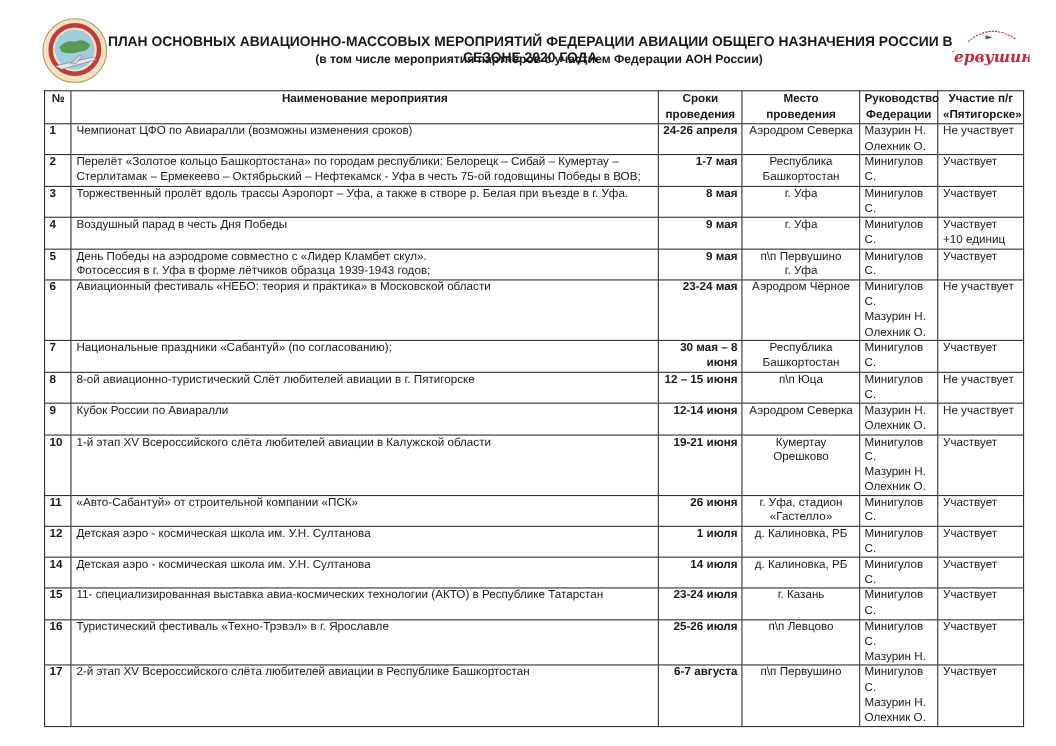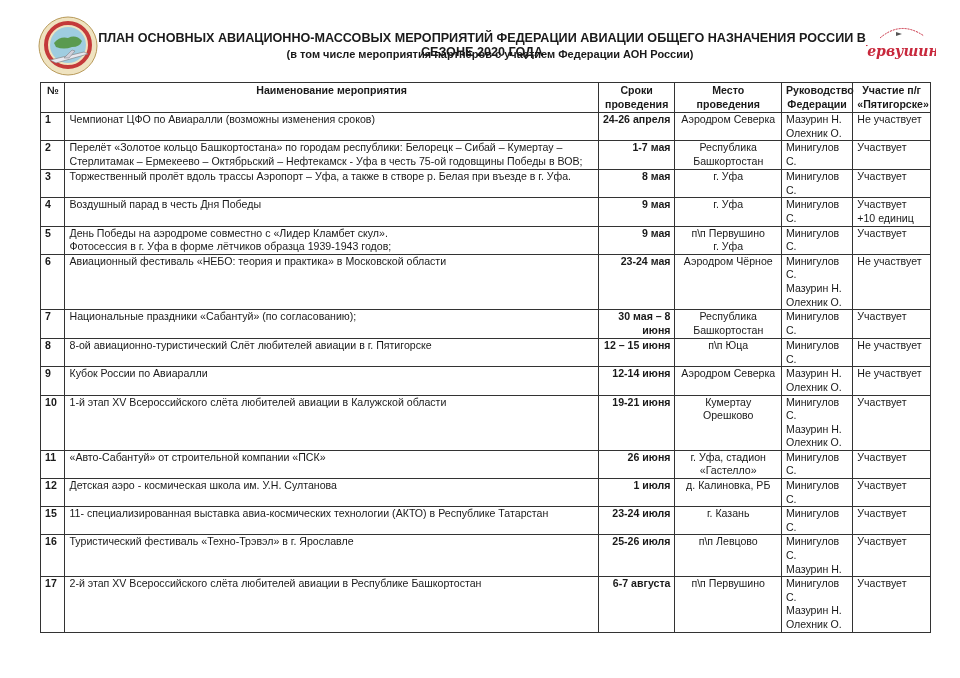--- a/index.html
+++ b/index.html
@@ -306,20 +306,38 @@
         <td class="place">
           <span class="line">д. Калиновка, РБ</span>
         </td>
         <td class="lead">
           <span class="line">Минигулов С.</span>
         </td>
         <td class="part">
           <span class="line">Участвует</span>
         </td>
       </tr>
+      <tr style="height: 15px;">
+        <td class="num">14</td>
+        <td class="name">
+          <span class="line">Детская аэро - космическая школа им. У.Н. Султанова</span>
+        </td>
+        <td class="date">
+          <span class="line">14 июля</span>
+        </td>
+        <td class="place">
+          <span class="line">д. Калиновка, РБ</span>
+        </td>
+        <td class="lead">
+          <span class="line">Минигулов С.</span>
+        </td>
+        <td class="part">
+          <span class="line">Участвует</span>
+        </td>
+      </tr>
       <tr style="height: 14px;">
         <td class="num">15</td>
         <td class="name">
           <span class="line">11- специализированная выставка авиа-космических технологии (АКТО) в Республике Татарстан</span>
         </td>
         <td class="date">
           <span class="line">23-24 июля</span>
         </td>
         <td class="place">
           <span class="line">г. Казань</span>

